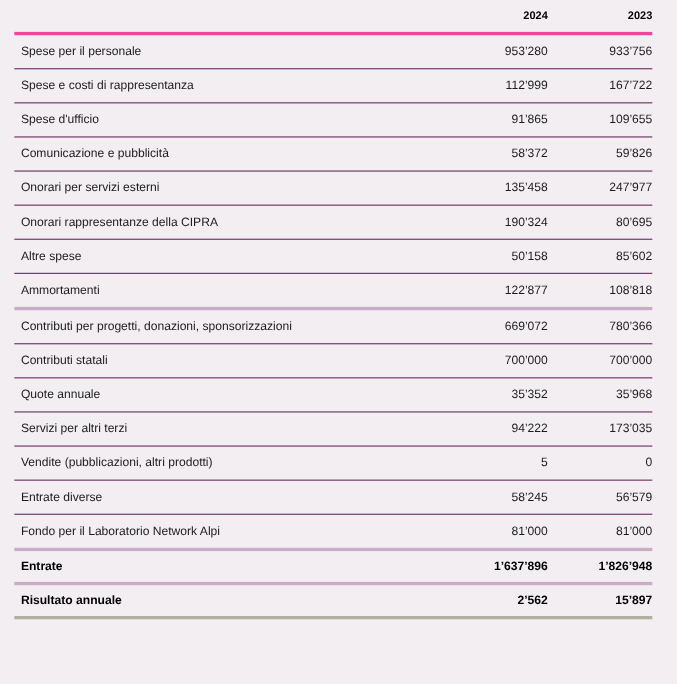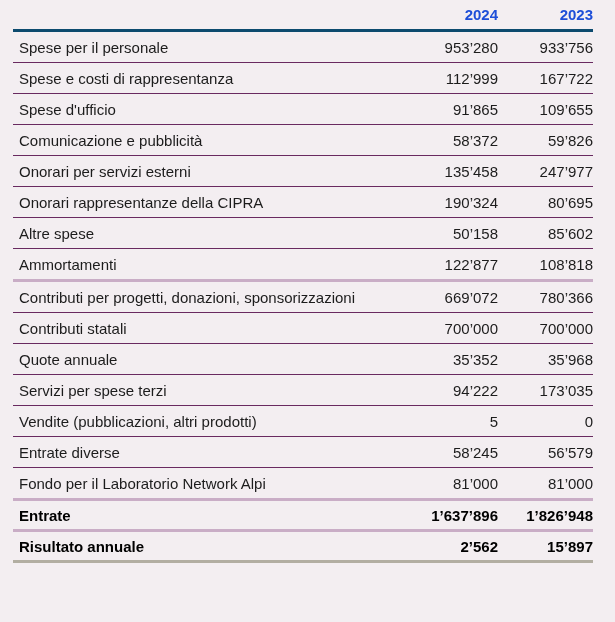--- a/index.html
+++ b/index.html
@@ -16,39 +16,39 @@
   .table {
     margin-left: 13px;
     width: 580px;
   }
   .row {
     display: flex;
     align-items: center;
     height: 30px;
     border-bottom: 1px solid #692a60;
     color: #1c1c1c;
-    font-size: 15px;
+    font-size: 11px;
   }
   .row .label {
     flex: 1;
     padding-left: 6px;
     white-space: nowrap;
     overflow: hidden;
   }
   .row .num {
     width: 95px;
     text-align: right;
     white-space: nowrap;
   }
   .row.header {
     height: 29px;
-    border-bottom: 3px solid #0c4a6e;
+    border-bottom: 3px solid #ec4899;
     font-weight: bold;
-    font-size: 15px;
-    color: #1d4ed8;
+    font-size: 10px;
+    color: #000000;
   }
   .row.bold {
     height: 28px;
     font-weight: bold;
     color: #000;
   }
   .row.d-mauve {
     border-bottom: 3px solid #c9adc6;
   }
   .row.d-gray {
@@ -115,21 +115,21 @@
     <div class="label">Contributi statali</div>
     <div class="num">700’000</div>
     <div class="num">700’000</div>
   </div>
       <div class="row d-thin">
     <div class="label">Quote annuale</div>
     <div class="num">35’352</div>
     <div class="num">35’968</div>
   </div>
       <div class="row d-thin">
-    <div class="label">Servizi per spese terzi</div>
+    <div class="label">Servizi per altri terzi</div>
     <div class="num">94’222</div>
     <div class="num">173’035</div>
   </div>
       <div class="row d-thin">
     <div class="label">Vendite (pubblicazioni, altri prodotti)</div>
     <div class="num">5</div>
     <div class="num">0</div>
   </div>
       <div class="row d-thin">
     <div class="label">Entrate diverse</div>

